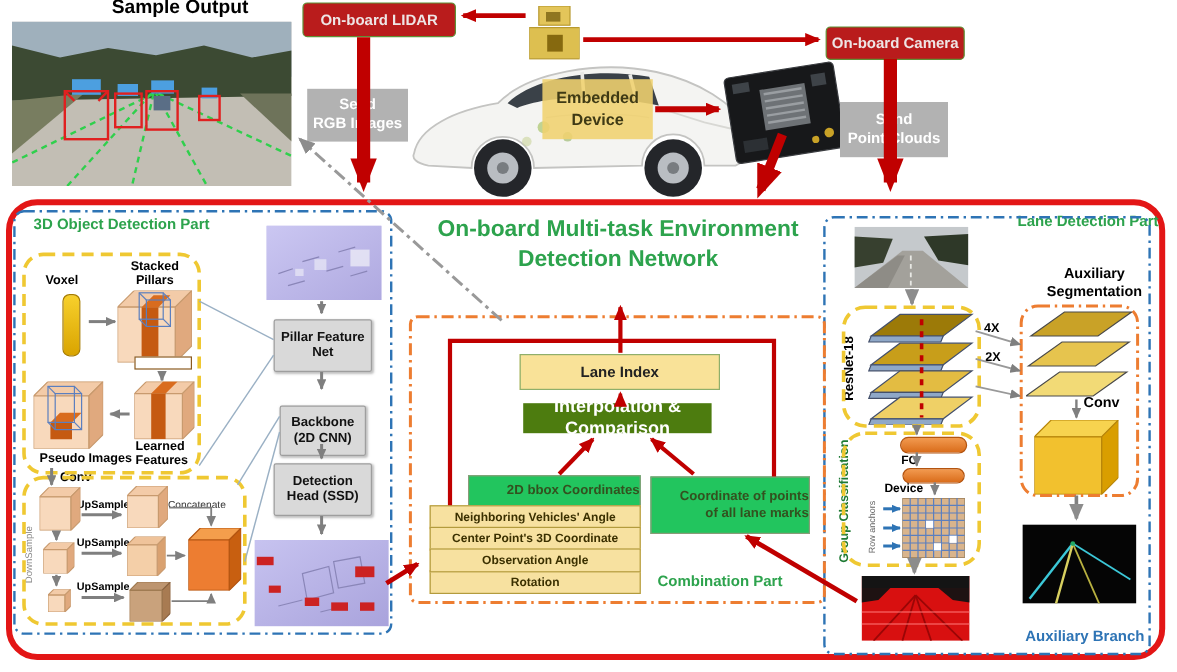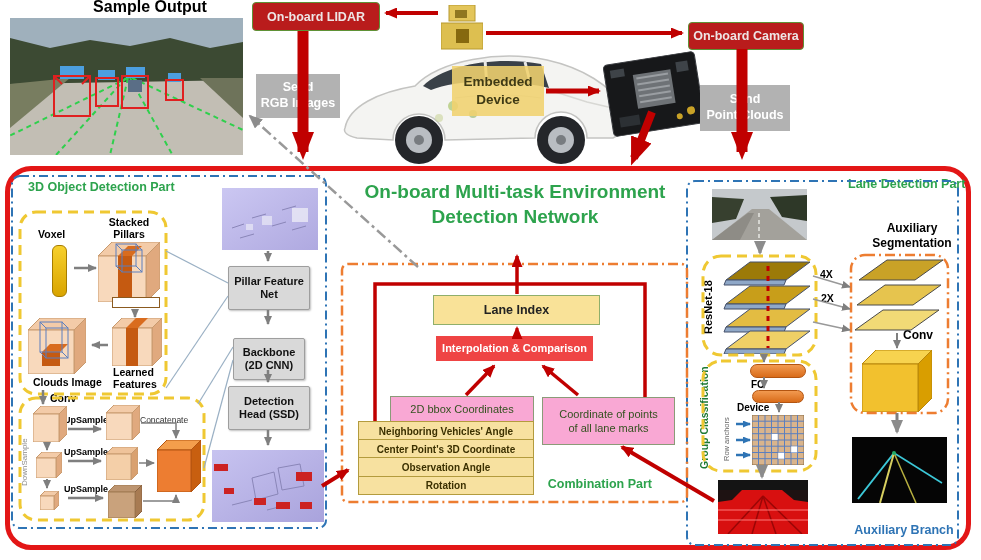--- a/index.html
+++ b/index.html
@@ -10,23 +10,23 @@
   .greenbox{position:absolute;background:#b91c1c;border:1px solid #5F9136;border-radius:4px;
             color:rgba(240,240,240,.95);font-weight:bold;font-size:12.5px;display:flex;
             align-items:center;justify-content:center;z-index:4;}
   .graybox{position:absolute;background:#B2B2B2;color:#fff;font-weight:bold;font-size:12.5px;
            text-align:center;display:flex;flex-direction:column;align-items:center;
            justify-content:center;line-height:1.25;z-index:3;}
   .procbox{position:absolute;background:#D9D9D9;border:1px solid #9e9e9e;border-radius:2px;
            color:#111;font-weight:bold;font-size:11px;text-align:center;display:flex;
            align-items:center;justify-content:center;line-height:1.2;z-index:3;box-shadow:1px 1px 2px rgba(0,0,0,.25);}
   .gtitle{position:absolute;color:#2DA34D;font-weight:bold;font-size:12.5px;z-index:5;}
-  .datagreen{position:absolute;background:#f9a8d4;border:1px solid #8A9B78;color:#33511F;
-             font-weight:normal;font-size:11px;text-align:center;display:flex;flex-direction:column;
-             align-items:center;justify-content:center;line-height:1.3;z-index:3;}
+  .datagreen{position:absolute;background:#22c55e;border:1px solid #8A9B78;color:#33511F;
+             font-weight:bold;font-size:11px;text-align:center;display:flex;flex-direction:column;
+             align-items:flex-end;justify-content:center;line-height:1.3;z-index:3;}
   .stackrow{position:absolute;background:#F7E1A0;border:1px solid #B39B3D;color:#3B3000;
             font-weight:bold;font-size:10px;text-align:center;display:flex;align-items:center;
             justify-content:center;z-index:3;}
   .vtext{writing-mode:vertical-rl;transform:rotate(180deg);text-align:center;}
   .small{font-size:9.5px;font-weight:bold;}
   .capsule{position:absolute;border-radius:7px;background:linear-gradient(#F29A50,#D96C1A);
            border:1px solid #B35410;z-index:3;}
   .imgframe{position:absolute;z-index:2;}
   svg{display:block;}
 </style>
@@ -189,21 +189,21 @@
       <g stroke="#5B7FBF" stroke-width="1" fill="none">
         <rect x="12" y="4" width="22" height="30"></rect>
         <rect x="18" y="10" width="22" height="30"></rect>
         <line x1="12" y1="4" x2="18" y2="10"></line>
           <line x1="34" y1="4" x2="40" y2="10"></line>
         <line x1="12" y1="34" x2="18" y2="40"></line>
           <line x1="34" y1="34" x2="40" y2="40"></line>
       </g>
     </svg>
   </div>
-  <div class="lbl" style="left:33px;top:376px;width:80px;font-size:10.5px;font-weight:bold;">Clouds Image</div>
+  <div class="lbl" style="left:33px;top:376px;width:80px;font-size:10.5px;font-weight:bold;">Pseudo Images</div>
   <div class="lbl" style="left:50px;top:392px;width:34px;font-size:10.5px;font-weight:bold;">Conv</div>
 
   <div class="lbl vtext" style="left:20px;top:434px;height:56px;width:11px;font-size:8px;color:#8a8a8a;">DownSample</div>
 
   <div class="imgframe" style="left:33px;top:406px;">
     <svg width="34" height="36" viewBox="0 0 34 36">
         <polygon points="0,8 8,0 34,0 26,8" fill="#F3CBA8" stroke="#C89A6E"></polygon>
         <polygon points="26,8 34,0 34,28 26,36" fill="#E0A97E" stroke="#C89A6E"></polygon>
         <polygon points="0,8 26,8 26,36 0,36" fill="#F8D9BC" stroke="#C89A6E"></polygon>
       </svg>
@@ -320,21 +320,21 @@
 
   <div class="lbl" style="left:345px;top:180px;width:340px;text-align:center;color:#2DA34D;font-weight:bold;font-size:19px;line-height:1.3;">
     <div>On-board Multi-task Environment</div>
     <div>Detection Network</div>
   </div>
 
   <div class="abs" style="left:433px;top:295px;width:165px;height:28px;background:#F9E298;border:1.5px solid #8FAF6B;z-index:3;
               display:flex;align-items:center;justify-content:center;font-weight:bold;font-size:12.5px;color:#222;">
     <span>Lane Index</span>
   </div>
-  <div class="graybox" style="left:436px;top:336px;width:157px;height:25px;font-size:11px;background:#ef4444;">
+  <div class="graybox" style="left:436px;top:336px;width:157px;height:25px;font-size:15px;background:#4d7c0f;">
     <span>Interpolation  &amp; Comparison</span>
   </div>
 
   <div class="datagreen" style="left:390px;top:396px;width:142px;height:25px;">
     <span>2D bbox Coordinates</span>
   </div>
 
   <div class="stackrow" style="left:358px;top:421px;width:174px;height:18px;">
     <span>Neighboring  Vehicles'  Angle</span>
   </div>

